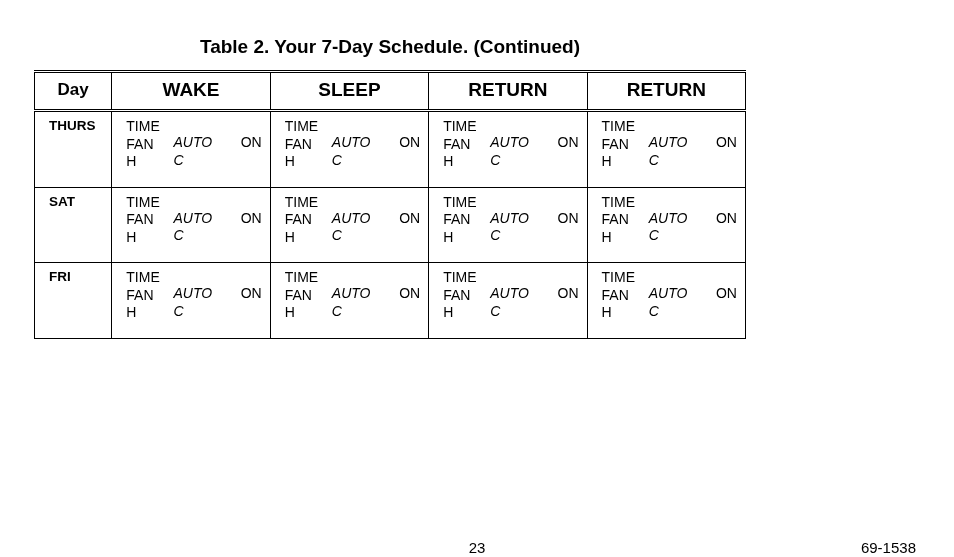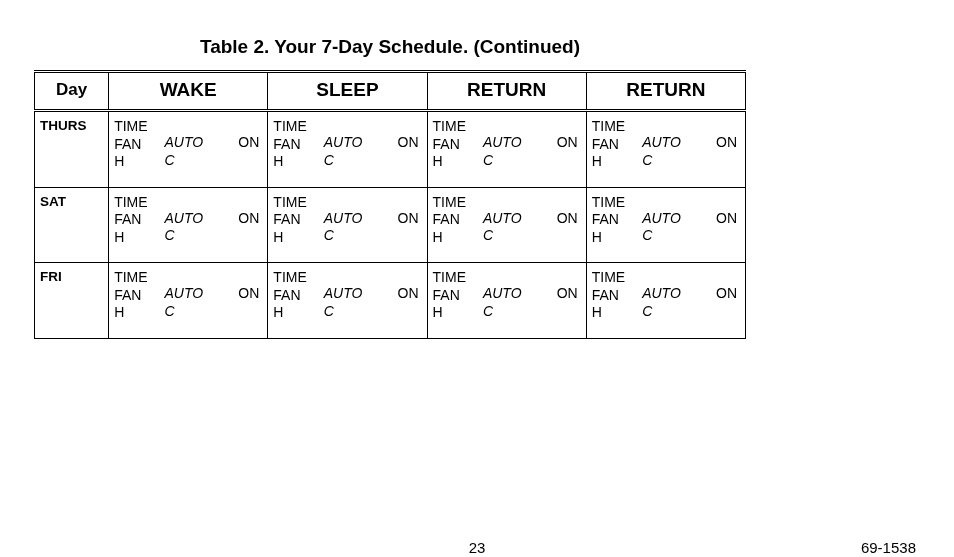--- a/index.html
+++ b/index.html
@@ -41,21 +41,21 @@
     padding: 6px 0 8px 0;
     text-align: center;
     margin-left: 24px;
   }
   table.schedule th.day-head {
     font-size: 17px;
   }
   table.schedule td {
     border: 1px solid #000;
     vertical-align: top;
-    padding: 6px 8px 16px 5px;
+    padding: 6px 8px 16px 14px;
   }
   table.schedule td.day-cell {
     font-weight: bold;
     font-size: 13.5px;
   }
   .cell-grid {
     display: grid;
     grid-template-columns: 1fr 1fr 1fr;
     column-gap: 6px;
     font-size: 14px;

